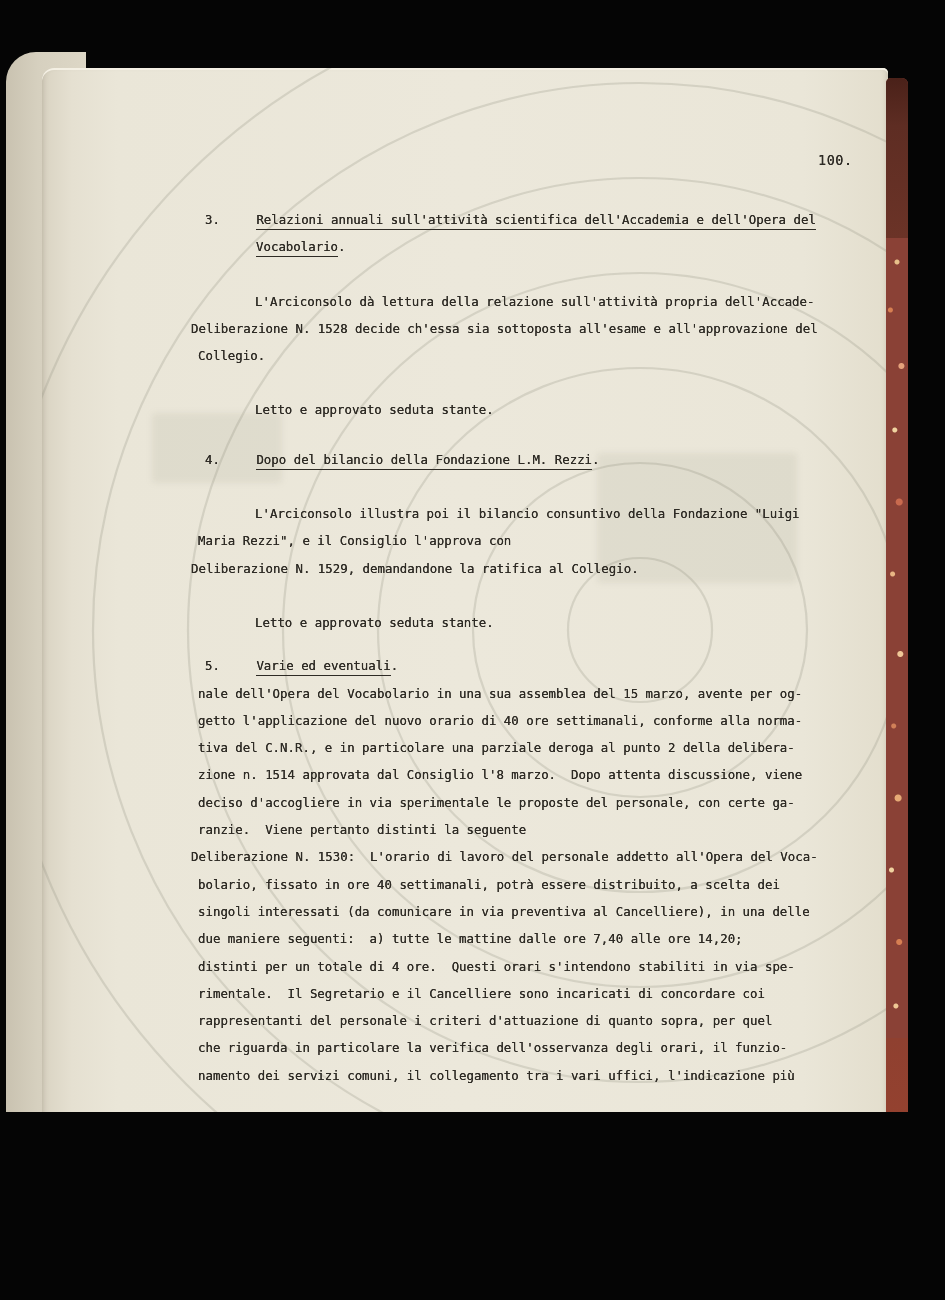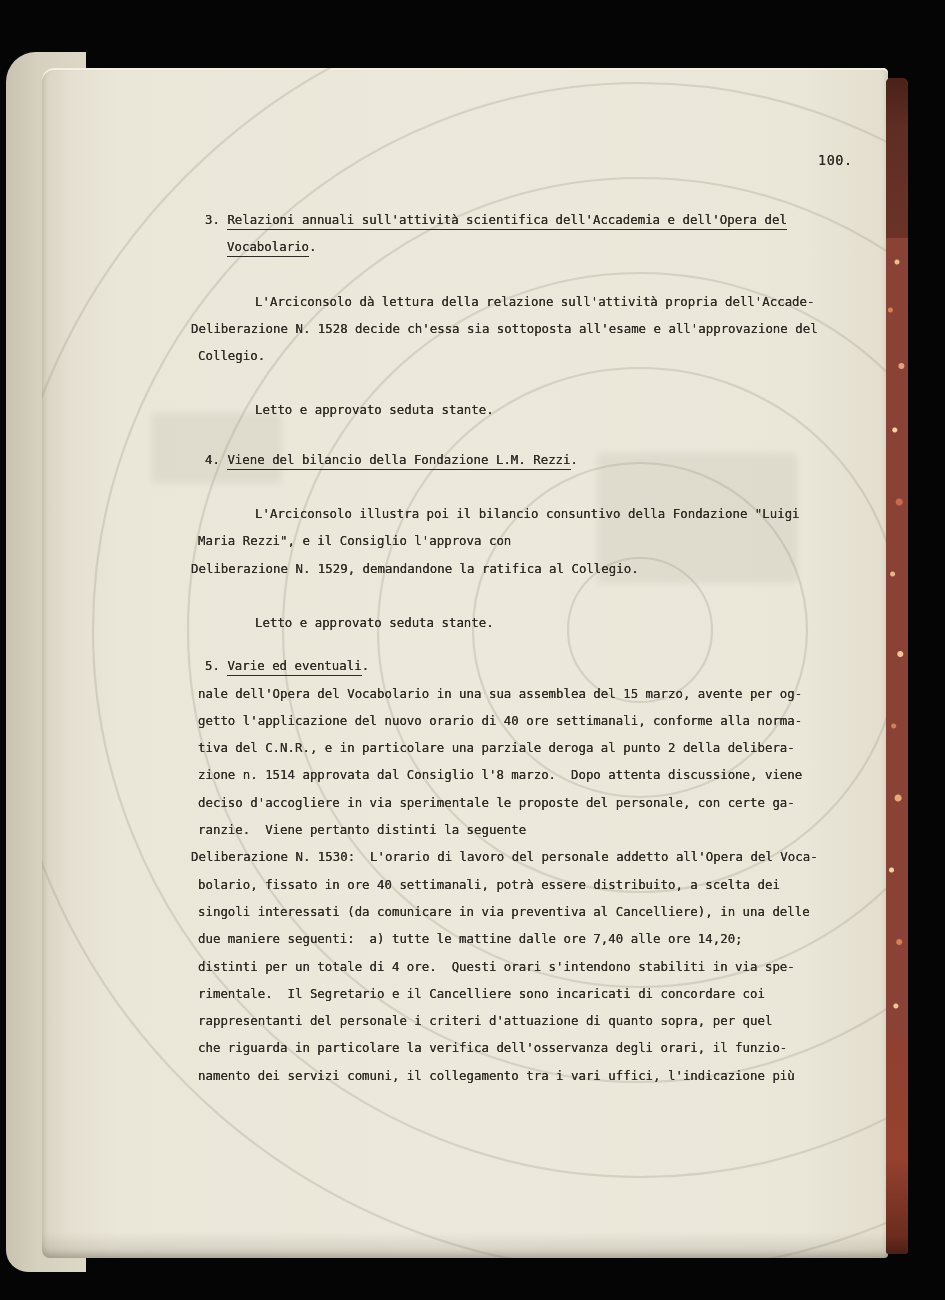--- a/index.html
+++ b/index.html
@@ -6,21 +6,21 @@
     --bg:#050505;
     --paper:#ebe7da;
     --paper-edge:#d8d2c1;
     --ink:#2e2b25;
     --binding-dark:#5e2d23;
     --binding-marble:#8a4136;
     --binding-red:#96422f;
     --watermark:#8e8e80;
   }
   html,body{margin:0;padding:0;background:var(--bg);}
-  .scene{position:relative;width:945px;height:1300px;background:var(--bg);overflow:hidden;
+  .scene{position:relative;width:945px;height:1112px;background:var(--bg);overflow:hidden;
          font-family:"DejaVu Sans Mono", monospace;}
 
   
   .under-page{position:absolute;left:6px;top:52px;width:80px;height:1220px;
     background:linear-gradient(90deg,#c9c2b0 0,#d6d0bf 40%,#ddd7c6 100%);
     border-radius:30px 0 0 22px;}
 
   
   .page{position:absolute;left:42px;top:68px;width:846px;height:1190px;
     background:linear-gradient(90deg,#d9d3c2 0,#e5e0d1 30px,#eae6d8 75px,#ece8db 50%,#eae6d8 90%,#e3decd 100%);
@@ -39,21 +39,21 @@
     font-size:12.4px;text-shadow:0 0 .4px currentColor;}
   .ln{line-height:27.3px;white-space:pre;}
   .ln.h{padding-left:30px;}
   .ln.hc{padding-left:52px;}
   .ln.i{padding-left:80px;margin-top:27px;}
   .ln.n{padding-left:23px;}
   .ln.o{padding-left:16px;}
   .sp-s{margin-top:6px;}
   .sp-m{margin-top:16px;}
   .sp-l{margin-top:22px;}
-  .u{border-bottom:1.2px solid currentColor;padding-bottom:2px;}
+  .u{border-bottom:1.2px solid currentColor;padding-bottom:2px;margin-left:29px;}
 
   
   .smudge{position:absolute;background:rgba(115,108,90,.09);filter:blur(3px);border-radius:4px;}
   .smudge.a{left:110px;top:345px;width:130px;height:70px;}
   .smudge.b{left:555px;top:385px;width:200px;height:130px;}
 
   
   .binding{position:absolute;left:886px;top:78px;width:22px;height:1176px;
     border-radius:5px 6px 4px 3px;overflow:hidden;background:var(--binding-marble);}
   .binding-top{position:absolute;left:0;top:0;width:100%;height:160px;
@@ -102,21 +102,21 @@
 
     <div class="page-number">100.</div>
 
     <div class="text-block" id="text-block">
         <div class="ln h"><span>3. </span><span class="u">Relazioni annuali sull'attività scientifica dell'Accademia e dell'Opera del</span></div>
         <div class="ln hc"><span class="u">Vocabolario</span><span>.</span></div>
         <div class="ln i sp-s"><span>L'Arciconsolo dà lettura della relazione sull'attività propria dell'Accade-</span></div>
         <div class="ln o"><span>Deliberazione N. 1528 decide ch'essa sia sottoposta all'esame e all'approvazione del</span></div>
         <div class="ln n"><span>Collegio.</span></div>
         <div class="ln i"><span>Letto e approvato seduta stante.</span></div>
-        <div class="ln h sp-l"><span>4. </span><span class="u">Viene del bilancio della Fondazione L.M. Rezzi</span><span>.</span></div>
+        <div class="ln h sp-l"><span>4. </span><span class="u">Dopo del bilancio della Fondazione L.M. Rezzi</span><span>.</span></div>
         <div class="ln i sp-s"><span>L'Arciconsolo illustra poi il bilancio consuntivo della Fondazione "Luigi</span></div>
         <div class="ln n"><span>Maria Rezzi", e il Consiglio l'approva con</span></div>
         <div class="ln o"><span>Deliberazione N. 1529, demandandone la ratifica al Collegio.</span></div>
         <div class="ln i"><span>Letto e approvato seduta stante.</span></div>
         <div class="ln h sp-m"><span>5. </span><span class="u">Varie ed eventuali</span><span>.</span></div>
         <div class="ln n"><span>nale dell'Opera del Vocabolario in una sua assemblea del 15 marzo, avente per og-</span></div>
         <div class="ln n"><span>getto l'applicazione del nuovo orario di 40 ore settimanali, conforme alla norma-</span></div>
         <div class="ln n"><span>tiva del C.N.R., e in particolare una parziale deroga al punto 2 della delibera-</span></div>
         <div class="ln n"><span>zione n. 1514 approvata dal Consiglio l'8 marzo.  Dopo attenta discussione, viene</span></div>
         <div class="ln n"><span>deciso d'accogliere in via sperimentale le proposte del personale, con certe ga-</span></div>

